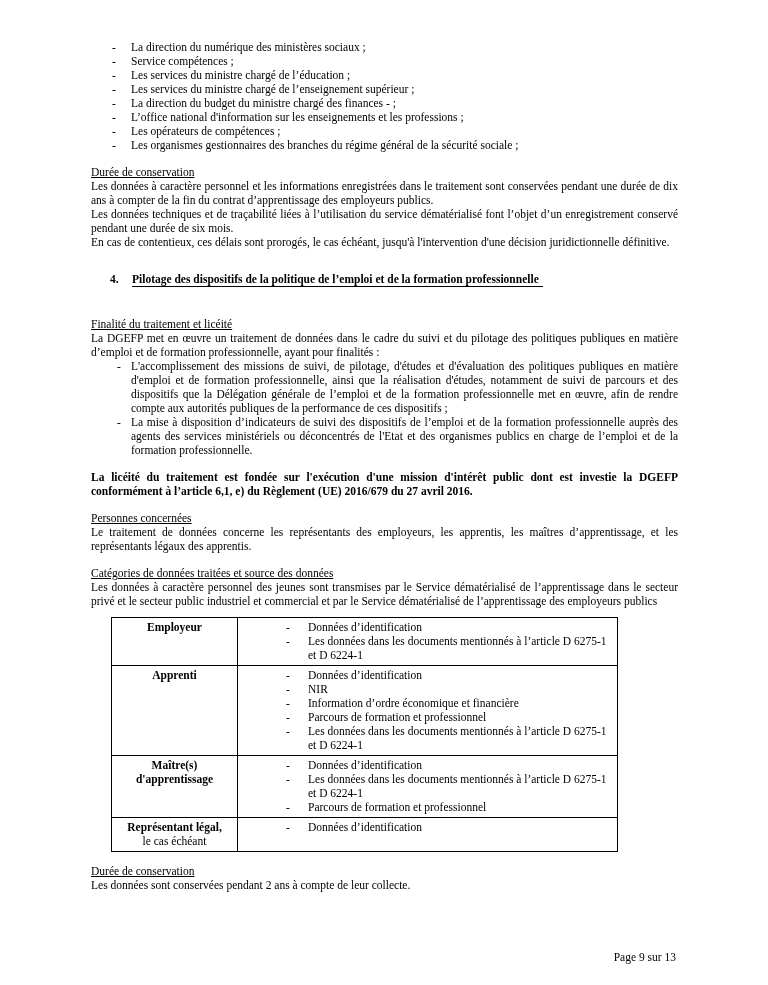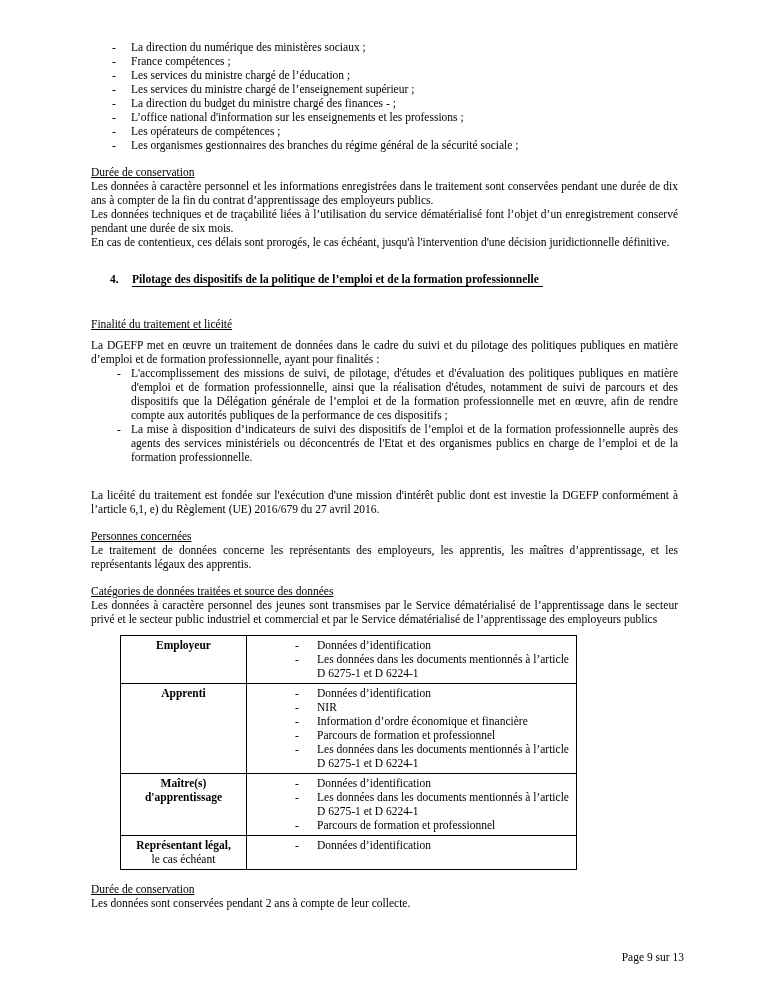--- a/index.html
+++ b/index.html
@@ -27,67 +27,67 @@
   .blist2 .dash { flex:0 0 40px; padding-left:26px; }
   .blist2 .txt  { flex:1; text-align:justify; }
 
   .sec { margin-top:13px; }
 
   .h4row { display:flex; margin-top:23px; padding-left:19px; font-weight:bold; }
   .h4num { flex:0 0 22px; }
   .h4title { border-bottom:1px solid #000; padding-right:4px; }
 
   .finalite { margin-top:30px; }
-  .intro { margin-top:7px; }
-  .liceite { margin-top:24px; }
+  .intro { }
+  .liceite { margin-top:13px;font-weight:bold; }
   .personnes { margin-top:13px; }
   .categories { margin-top:13px; }
   .catintro { margin-top:13px; }
 
   table.cats {
     border-collapse:collapse;
-    margin:9px 0 0 29px;
-    width:457px;
+    margin:9px 0 0 20px;
+    width:507px;
     table-layout:fixed;
   }
   table.cats td {
     border:1px solid #000;
     vertical-align:top;
     padding:2px 2px 3px 2px;
   }
   td.c1 { width:126px; text-align:center; }
   .lbl { font-weight:bold; }
   .lbl-note { }
   .cell-li { display:flex; }
   .cell-li .dash { flex:0 0 68px; padding-left:46px; }
   .cell-li .txt { flex:1; }
 
   .conserv2 { margin-top:12px; }
   .destin { margin-top:19px; }
 
   .footer {
     position:absolute;
-    top:950px; right:84px;
+    top:950px; right:92px;
     font-size:11.5px;
   }
 </style>
 </head>
 <body>
 
 <div class="page">
 
   <div class="blist">
 
   <div class="item">
       <span class="dash">-</span>
       <span class="txt">La direction du numérique des ministères sociaux ;</span>
     </div>
       <div class="item">
       <span class="dash">-</span>
-      <span class="txt">France compétences ;</span>
+      <span class="txt">Service compétences ;</span>
     </div>
       <div class="item">
       <span class="dash">-</span>
       <span class="txt">Les services du ministre chargé de l’éducation ;</span>
     </div>
       <div class="item">
       <span class="dash">-</span>
       <span class="txt">Les services du ministre chargé de l’enseignement supérieur ;</span>
     </div>
       <div class="item">

